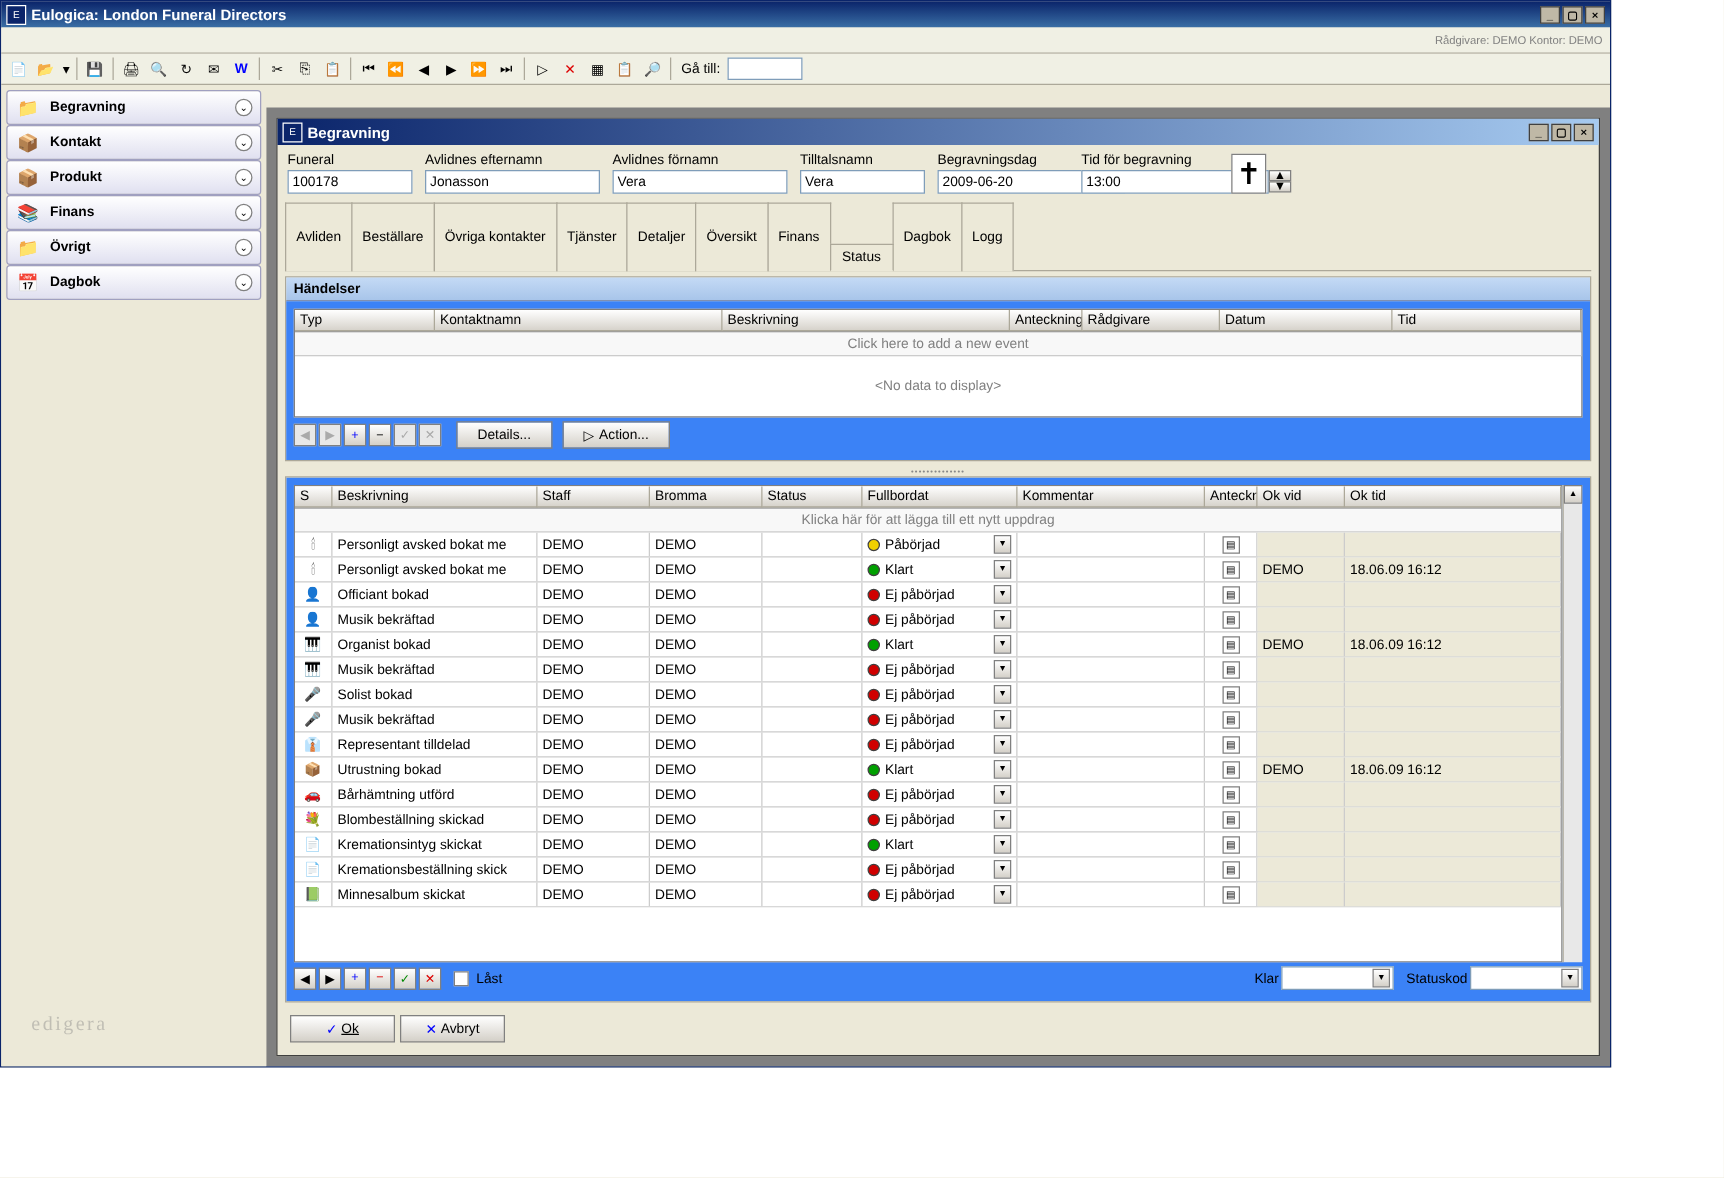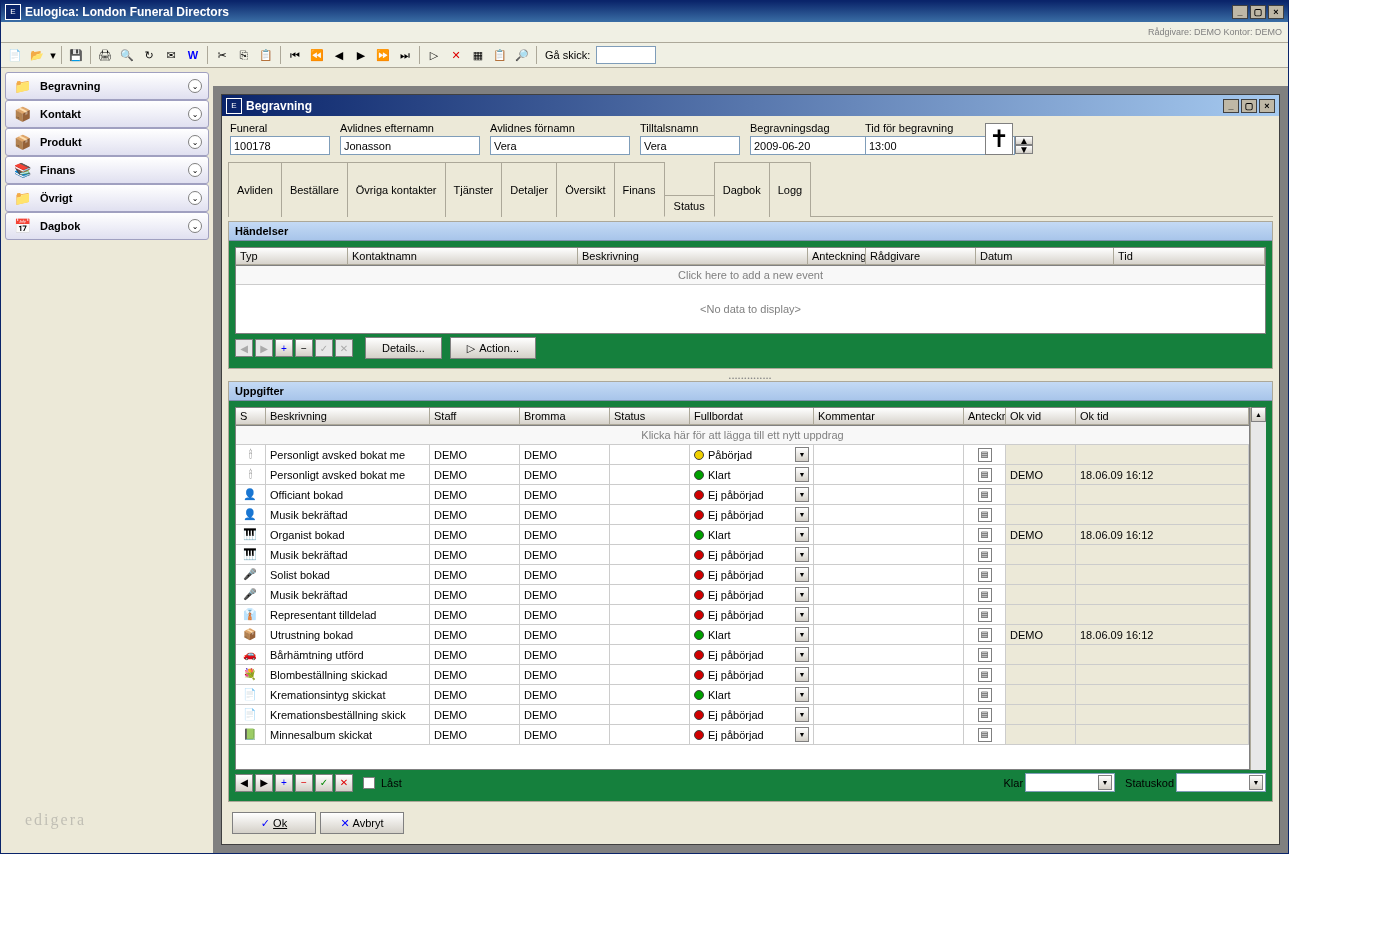--- a/index.html
+++ b/index.html
@@ -54,21 +54,21 @@
 .cross-box { width:28px; height:32px; border:1px solid #808080; background:#fff; display:flex; align-items:center; justify-content:center; font-size:24px; font-weight:normal;}
 
 
 .tabrow { display:flex; align-items:flex-end; border-bottom:1px solid #aca899; margin-bottom:4px;}
 .tab { padding:21px 8px; border:1px solid #aca899; border-bottom:none; background:#ece9d8; margin-right:-1px; cursor:pointer; position:relative; top:1px;}
 .tab.active { background:#ece9d8; border-bottom:1px solid #ece9d8; z-index:1; padding:4px 9px;}
 
 
 .panel { border:1px solid #aca899; margin-bottom:6px;}
 .panel-header { background: linear-gradient(to bottom,#c4daf5,#a8c5ea); padding:3px 6px; font-weight:bold; border-bottom:1px solid #8090b0;}
-.panel-body { padding:6px; background:#15803d;}
+.panel-body { padding:6px; background:#3b82f6;}
 
 
 .grid { border:1px solid #808080; background:#fff;}
 .grid-head { display:flex; background: linear-gradient(to bottom,#fff,#d4d0c8); border-bottom:1px solid #808080;}
 .grid-head .gh { padding:2px 4px; border-right:1px solid #aca899; border-bottom:1px solid #aca899; overflow:hidden; white-space:nowrap; text-overflow:clip;}
 .add-row { text-align:center; padding:3px; color:#808080; border-bottom:1px solid #ccc; cursor:pointer; background:#f8f8f8;}
 .no-data { text-align:center; padding:18px; color:#808080;}
 .grid-body { max-height: 300px; overflow-y:auto;}
 .grow { display:flex; border-bottom:1px solid #ccc;}
 .grow .gc { padding:1px 4px; border-right:1px solid #ccc; overflow:hidden; white-space:nowrap; height:19px; display:flex; align-items:center;}
@@ -140,21 +140,21 @@
     <div class="tb-btn">▶</div>
     <div class="tb-btn">⏩</div>
     <div class="tb-btn">⏭</div>
     <div class="tb-sep"></div>
     <div class="tb-btn">▷</div>
     <div class="tb-btn" style="color:#d00">✕</div>
     <div class="tb-btn">▦</div>
     <div class="tb-btn">📋</div>
     <div class="tb-btn">🔎</div>
     <div class="tb-sep"></div>
-    <div class="tb-label">Gå skick:</div>
+    <div class="tb-label">Gå till:</div>
     <input class="tb-input" style="">
   </div>
 
   <div class="body-area">
 
     <div class="sidebar">
       <div id="sidebar-items">
           <div class="side-item">
             <span class="si-icon">📁</span>
             <span class="si-label">Begravning</span>
@@ -287,21 +287,20 @@
                       <span>▷</span>
                       <span>Action...</span>
                     </div>
                 </div>
               </div>
             </div>
 
             <div class="splitter">••••••••••••••</div>
 
             <div class="panel" style="flex:1; display:flex; flex-direction:column; overflow:hidden;">
-              <div class="panel-header">Uppgifter</div>
               <div class="panel-body" style="flex:1; display:flex; flex-direction:column; overflow:hidden;">
                 <div style="display:flex; flex:1; overflow:hidden;">
                   <div class="grid" style="flex:1; display:flex; flex-direction:column; overflow:hidden;">
                     <div class="grid-head">
                       <div class="gh" style="width:30px">S</div>
                       <div class="gh" style="width:164px">Beskrivning</div>
                       <div class="gh" style="width:90px">Staff</div>
                       <div class="gh" style="width:90px">Bromma</div>
                       <div class="gh" style="width:80px">Status</div>
                       <div class="gh" style="width:124px">Fullbordat</div>

